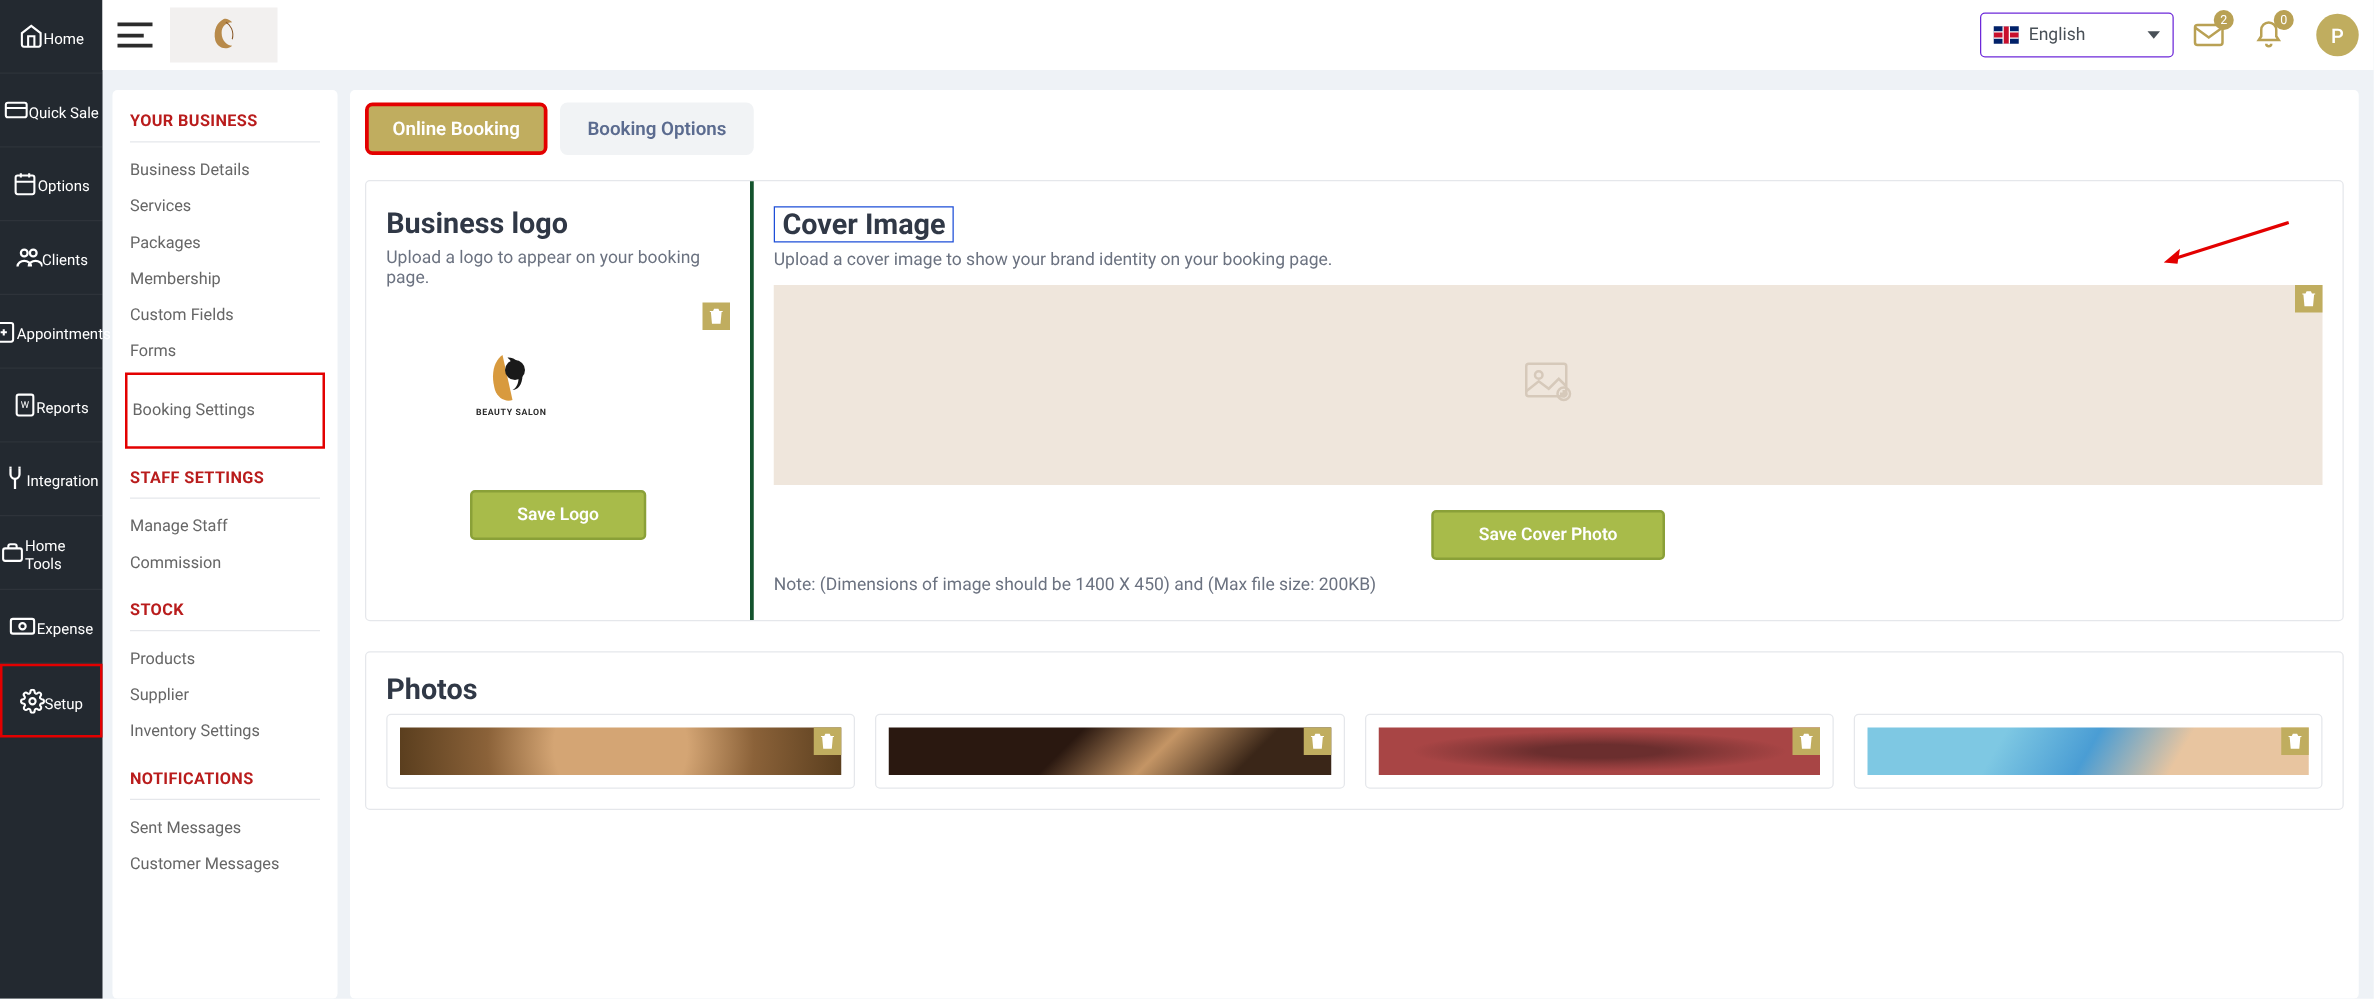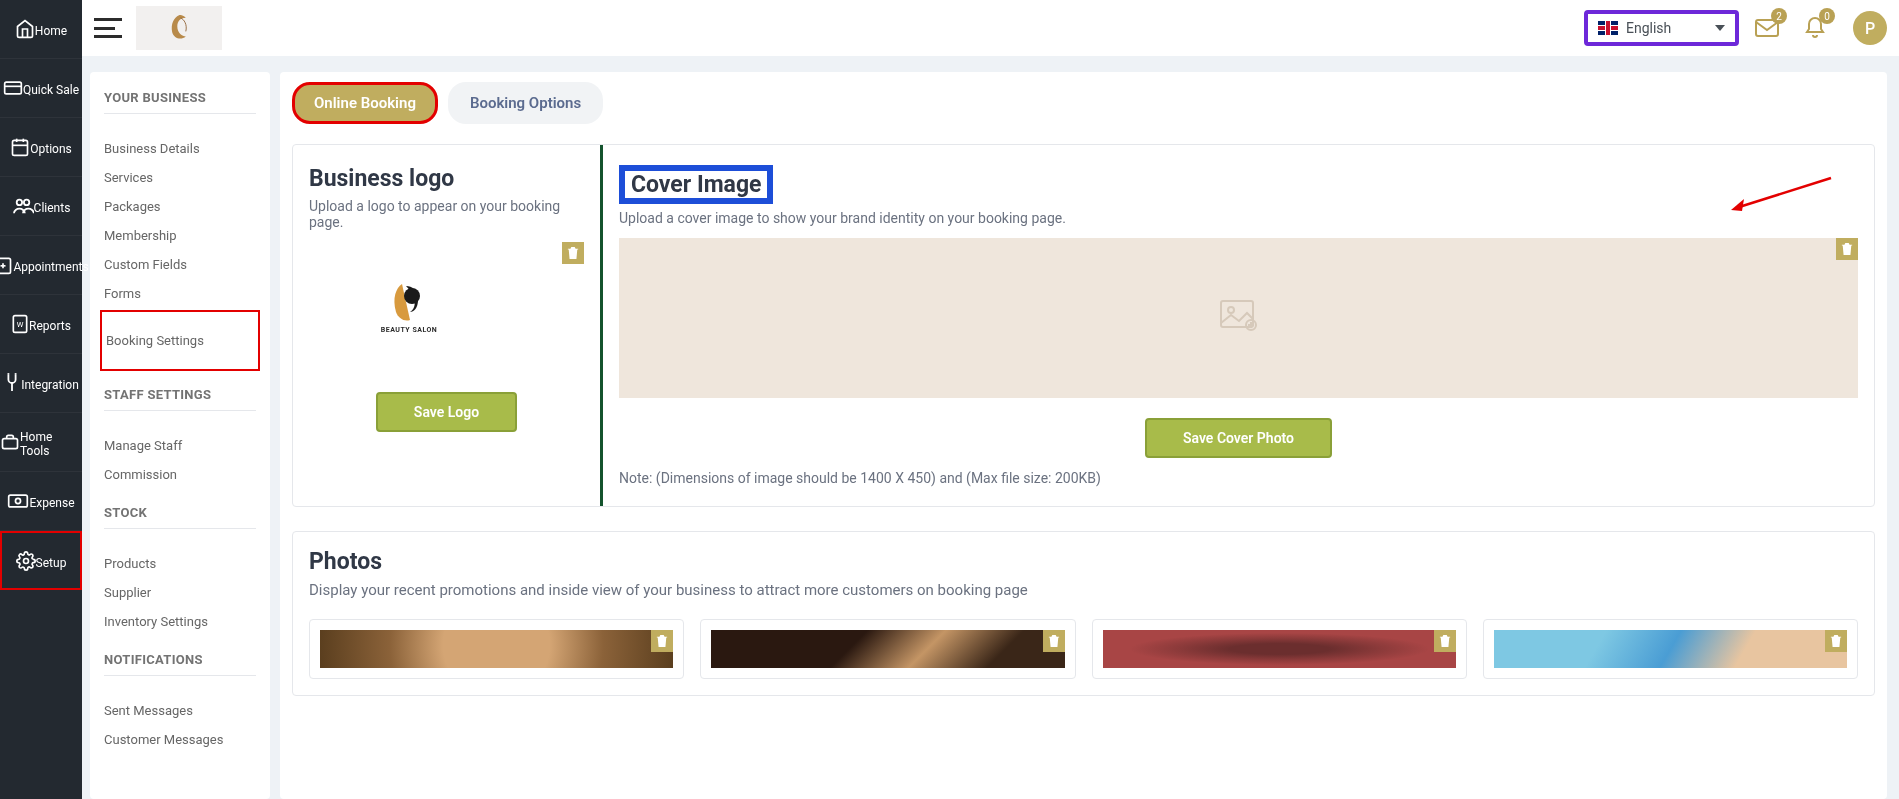--- a/index.html
+++ b/index.html
@@ -84,21 +84,21 @@
       display: flex;
       align-items: center;
       justify-content: center;
       margin-left: 6px;
     }
     .brand-logo svg { width: 34px; height: 34px; }
     .topbar-spacer { flex: 1; }
     .lang-select {
       display: flex;
       align-items: center;
-      border: 4px solid #6d28d9;
+      border: 1px solid #6d28d9;
       border-radius: 4px;
       height: 36px;
       padding: 0 10px;
       gap: 8px;
       width: 155px;
       cursor: pointer;
     }
     .flag {
       width: 20px;
       height: 14px;
@@ -170,25 +170,25 @@
     .settings-sidebar {
       width: 180px;
       background: #ffffff;
       padding: 18px 14px;
       border-radius: 4px;
       overflow-y: auto;
     }
     .settings-heading {
       font-size: 13px;
       font-weight: 700;
-      color: #737373;
+      color: #b91c1c;
       letter-spacing: 0.3px;
       border-bottom: 1px solid #e5e7eb;
       padding-bottom: 8px;
-      margin-bottom: 20px;
+      margin-bottom: 8px;
       margin-top: 16px;
     }
     .settings-heading:first-child { margin-top: 0; }
     .settings-link {
       display: block;
       font-size: 13px;
       color: #666;
       padding: 7px 0;
       cursor: pointer;
     }
@@ -206,21 +206,21 @@
       padding: 10px 12px 0 12px;
       overflow-y: auto;
     }
     .tabs {
       display: flex;
       gap: 10px;
       margin-bottom: 20px;
     }
     .tab {
       padding: 12px 22px;
-      border-radius: 18px;
+      border-radius: 6px;
       font-size: 15px;
       font-weight: 600;
       cursor: pointer;
     }
     .tab.active {
       background: #c0ad5f;
       color: #fff;
     }
     .tab.active-highlight {
       border: 3px solid #e30000;
@@ -248,21 +248,21 @@
       flex: 1;
       position: relative;
     }
     .panel-title {
       font-size: 23px;
       font-weight: 700;
       color: #303846;
       margin-bottom: 6px;
     }
     .panel-title.highlight-box {
-      border: 6px solid #1d4ed8;
+      border: 1px solid #1d4ed8;
       display: inline-block;
       padding: 0 6px;
     }
     .panel-desc {
       font-size: 14px;
       color: #6b7280;
       margin-bottom: 12px;
     }
     .upload-box {
       position: relative;
@@ -604,21 +604,20 @@
           <div class="note">Note: (Dimensions of image should be 1400 X 450) and (Max file size: 200KB)</div>
           <svg class="arrow-annotation" width="110" height="40" viewBox="0 0 110 40">
               <line x1="105" y1="5" x2="10" y2="35" stroke="#e30000" stroke-width="2.5"></line>
               <polygon points="5,37 18,26 16,38" fill="#e30000"></polygon>
             </svg>
         </div>
       </div>
 
       <div class="photos-section">
         <div class="photos-title">Photos</div>
-        <div class="photos-desc">Display your recent promotions and inside view of your business to attract more customers on booking page</div>
         <div class="photos-grid">
           <div class="photo-card">
             <div class="photo-thumb thumb1"></div>
             <div class="delete-btn">
                 <svg width="12" height="14" viewBox="0 0 14 16" fill="currentColor">
                   <path d="M2 4h10l-1 11H3L2 4zm3-3h4l1 2H4l1-2zM1 3h12v1H1z"></path>
                 </svg>
               </div>
           </div>
           <div class="photo-card">

